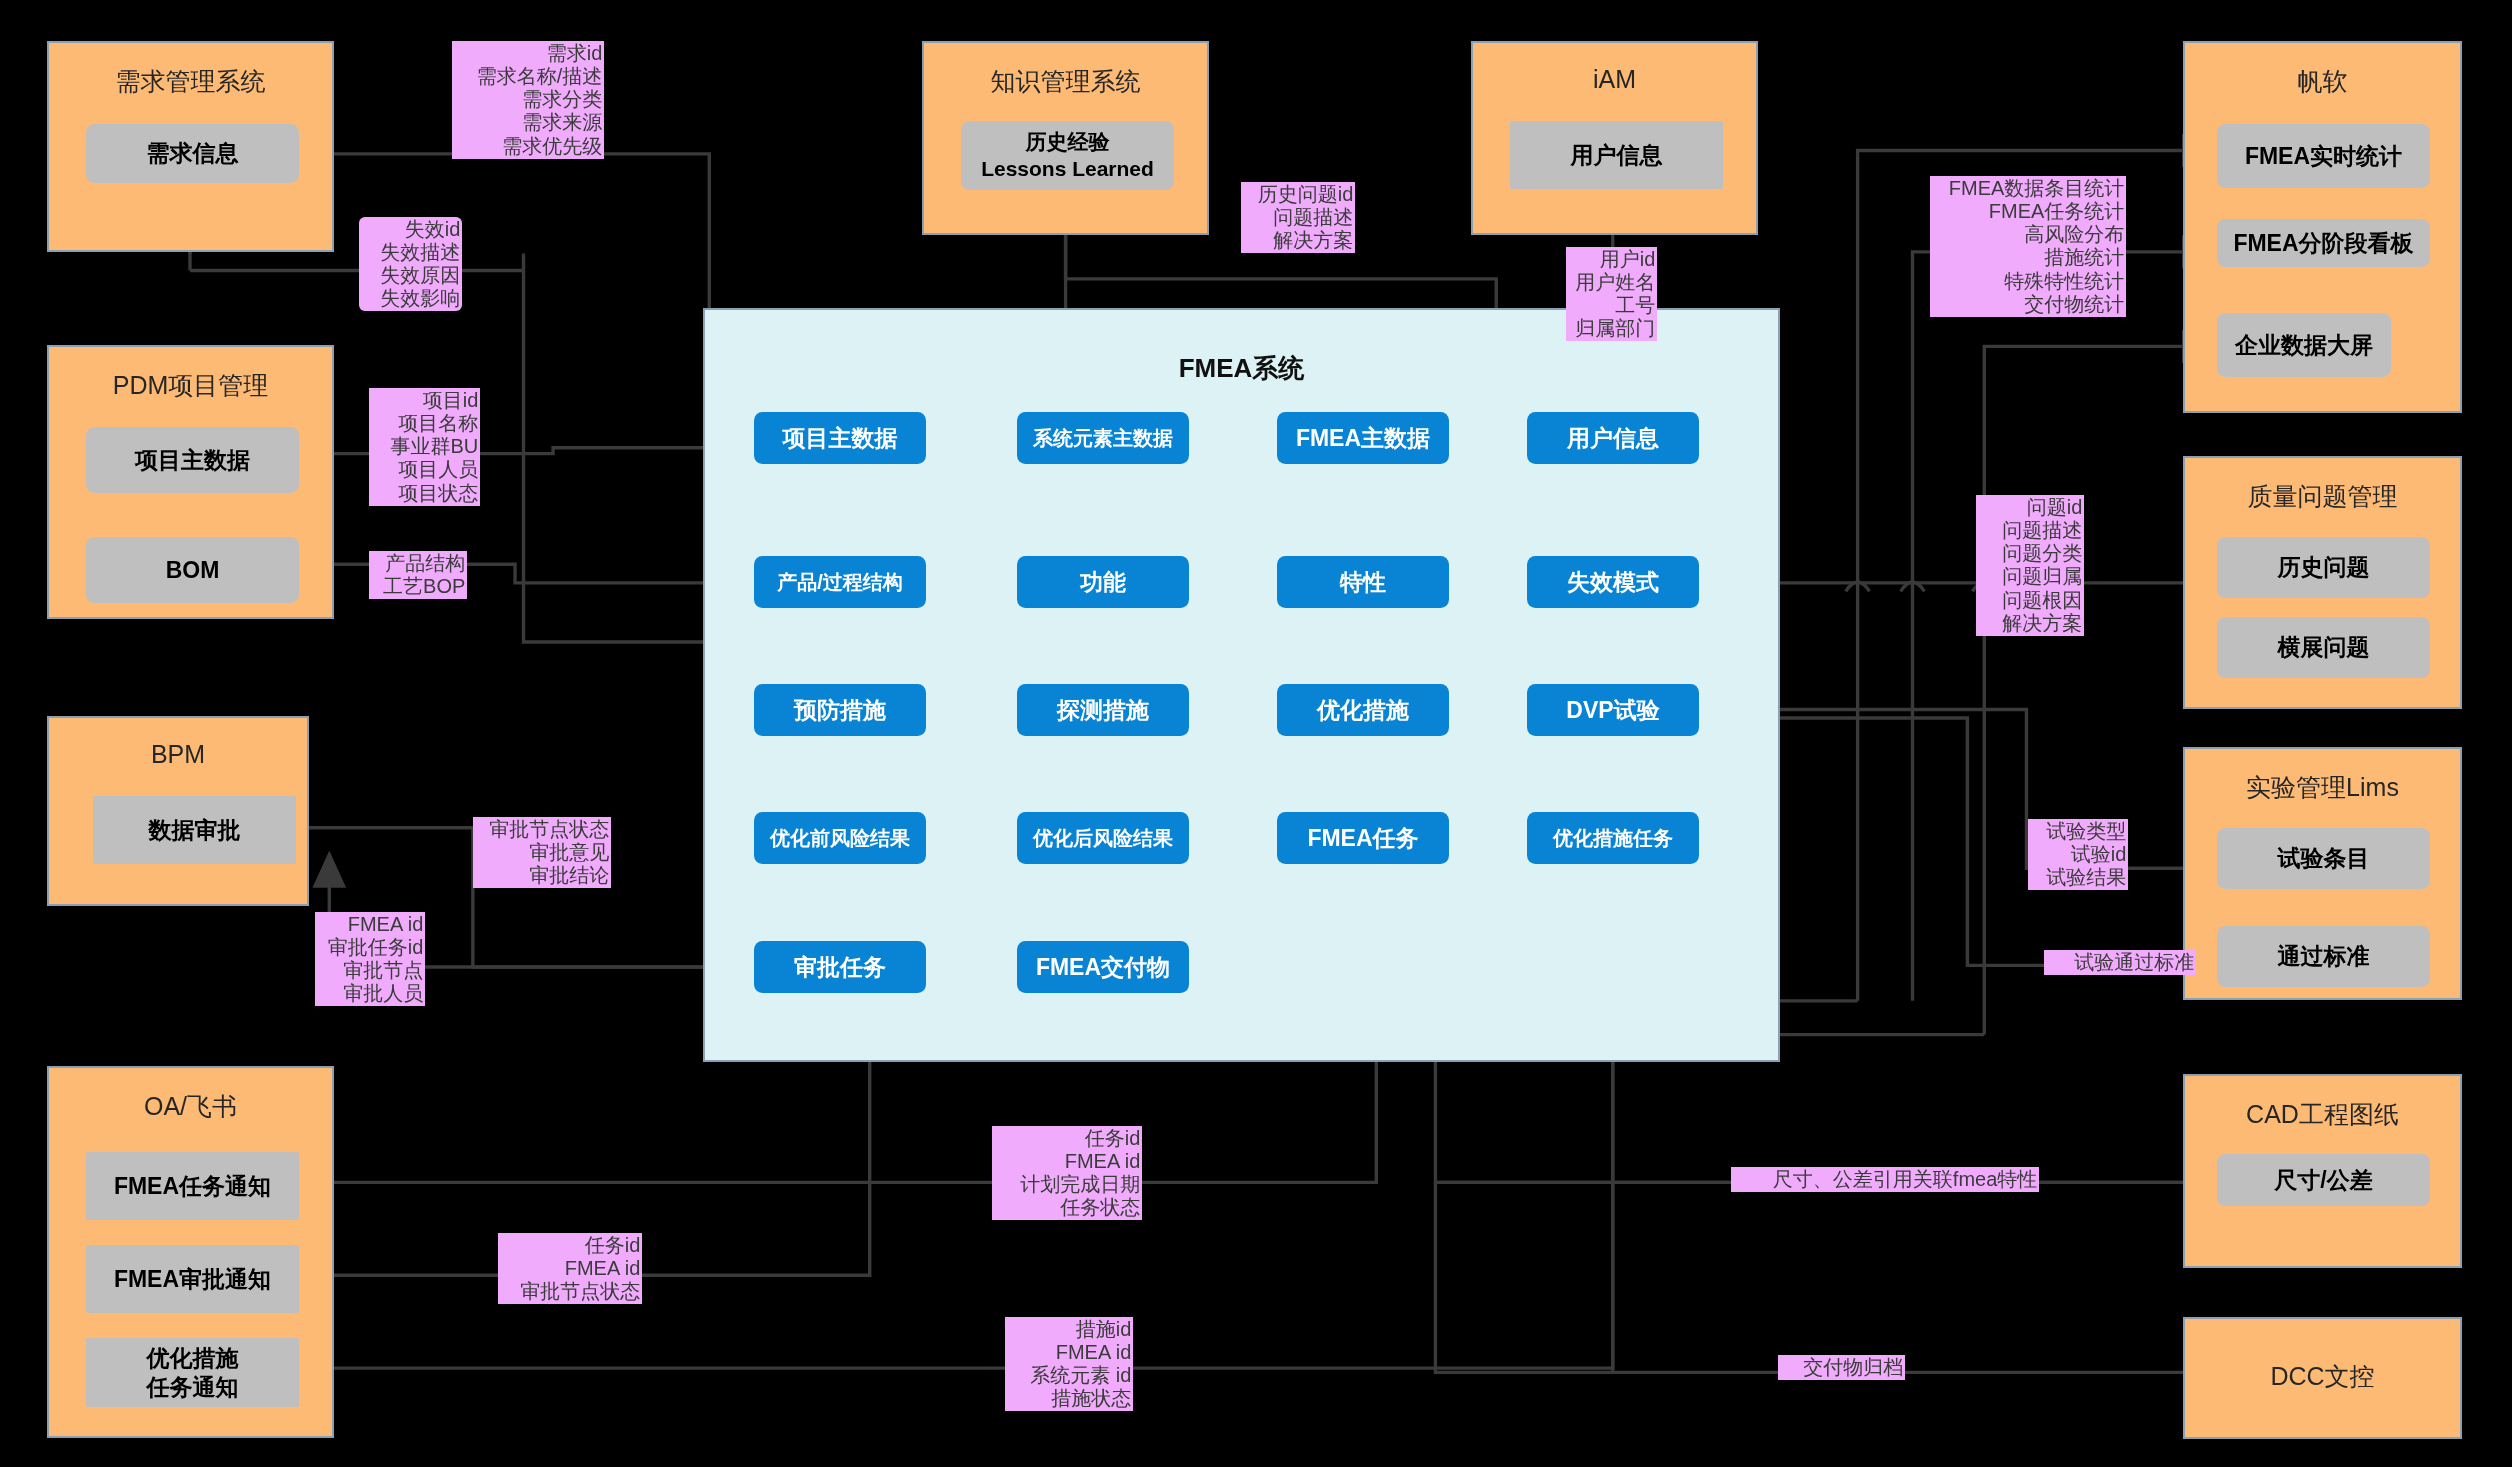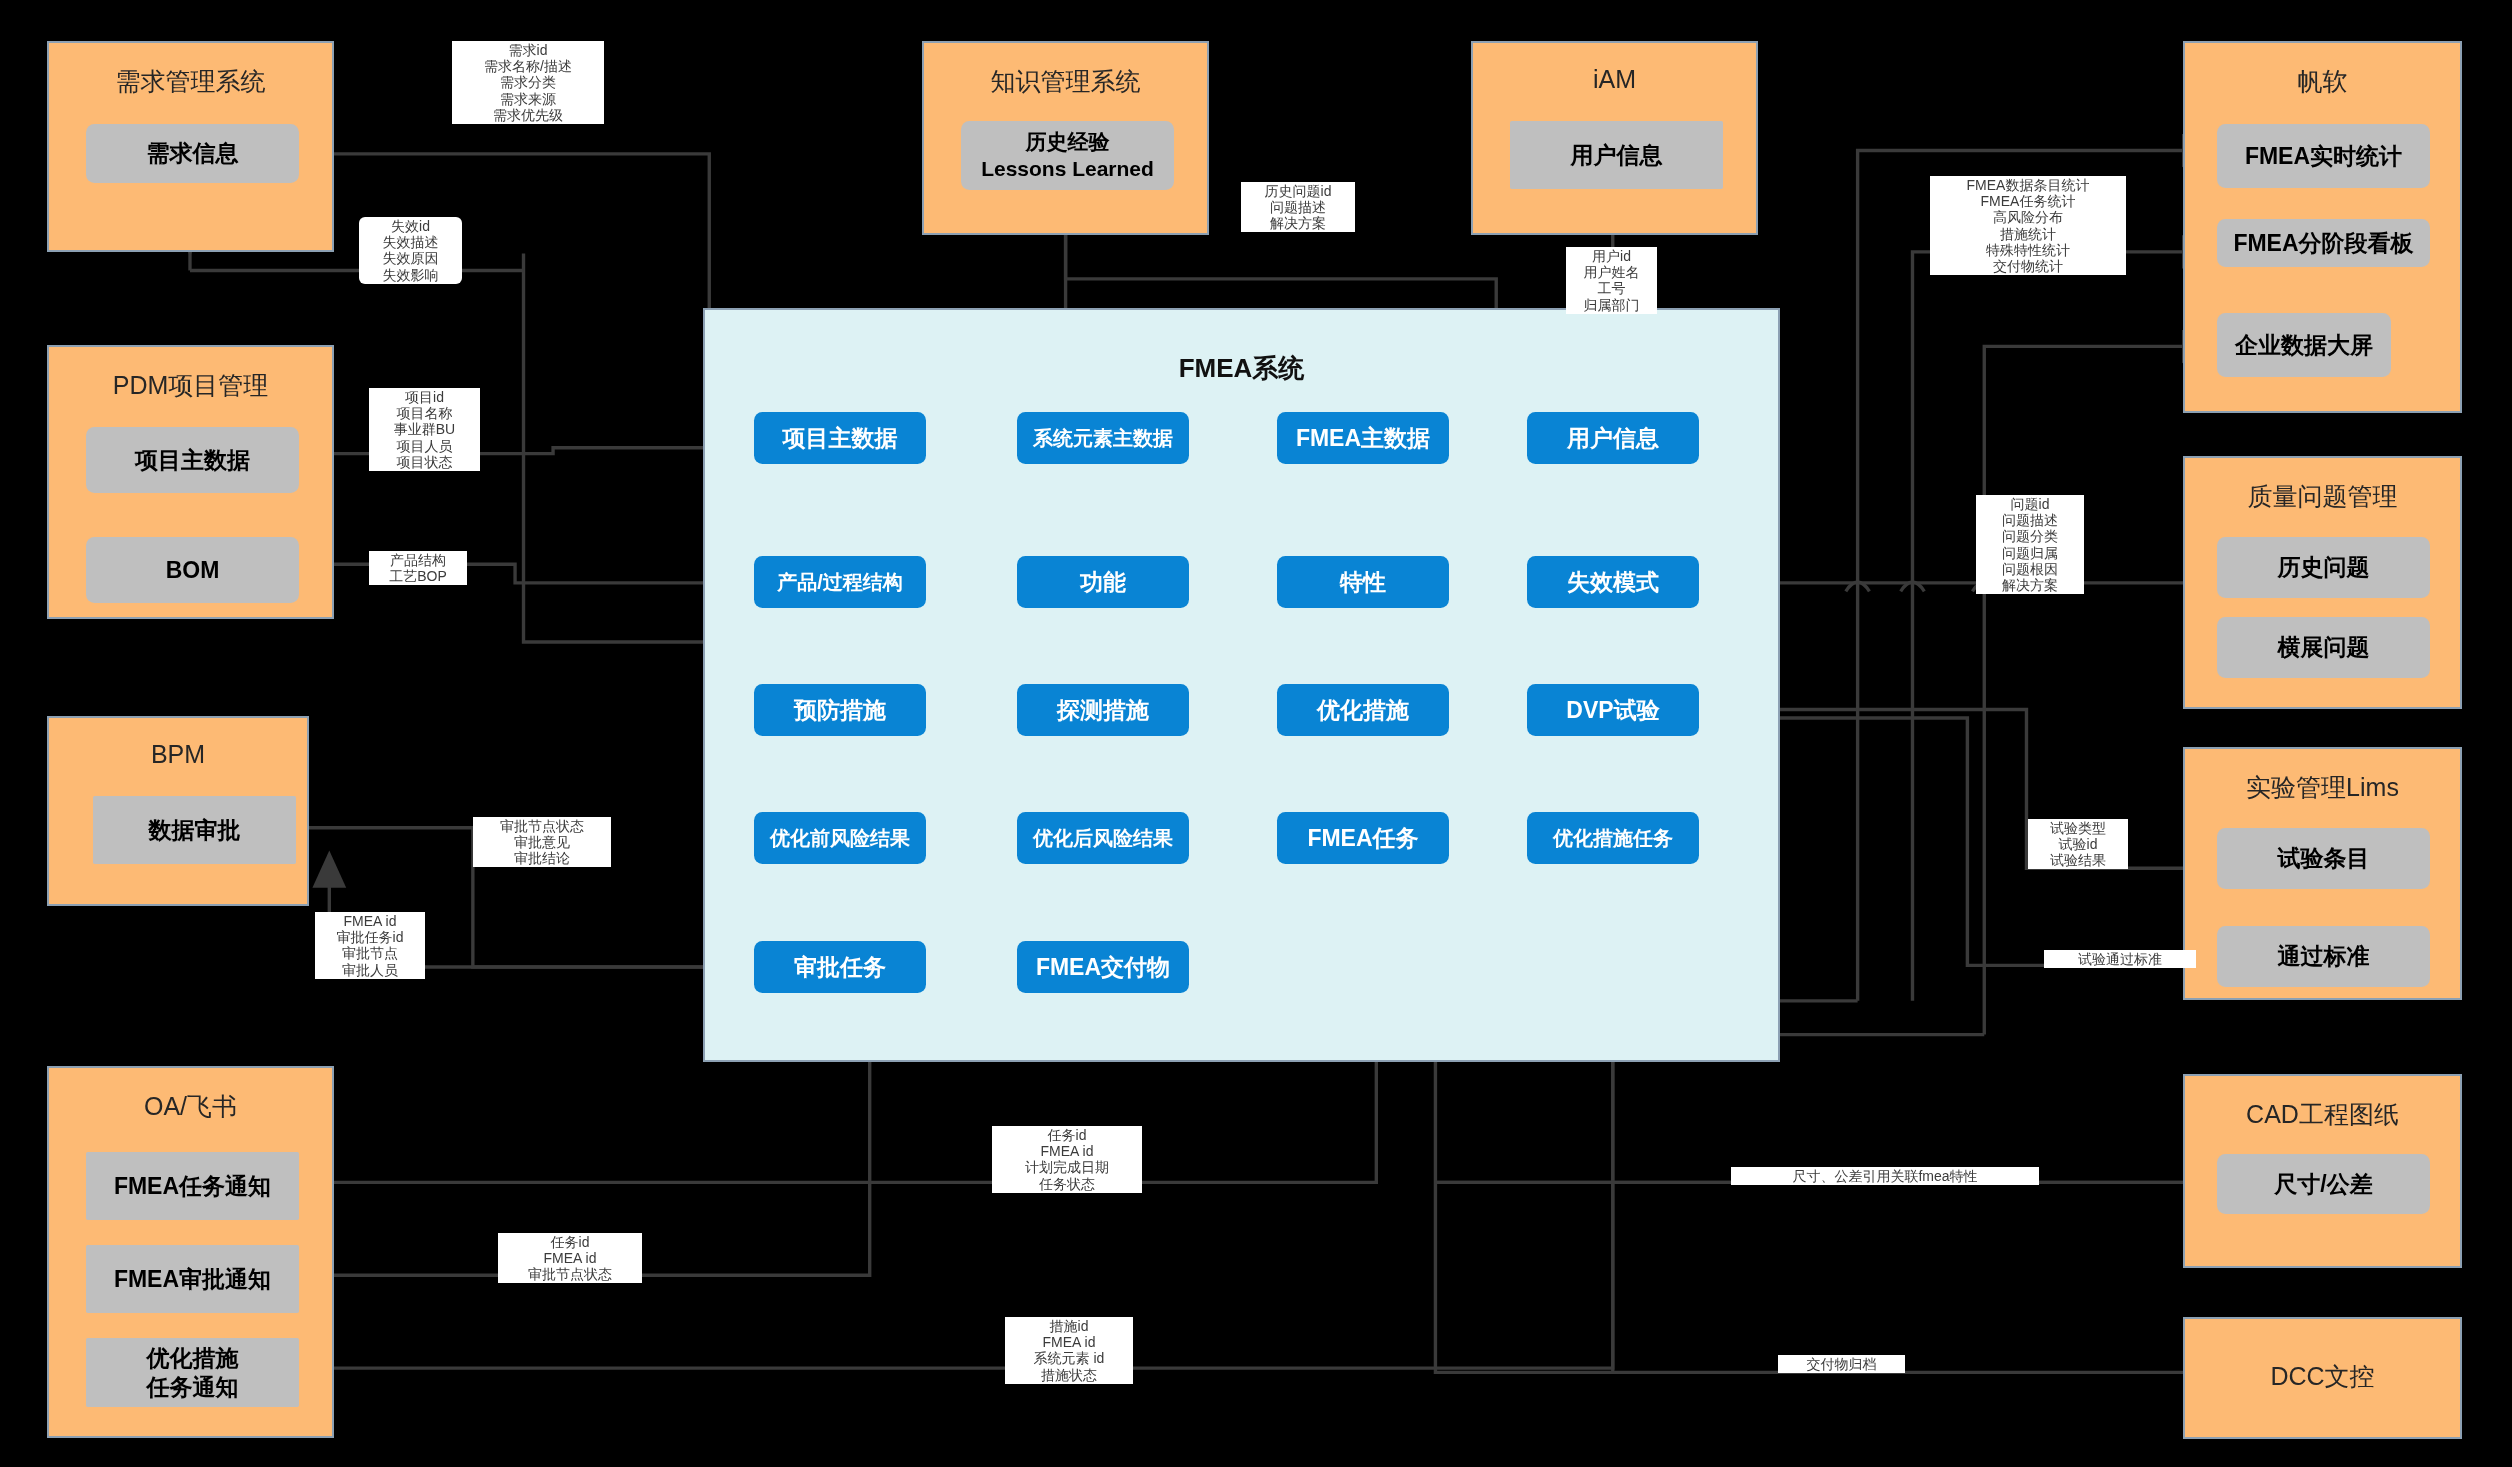--- a/index.html
+++ b/index.html
@@ -11,22 +11,22 @@
   .sys-title{position:absolute;left:0;right:0;text-align:center;color:#262626;font-size:25px;font-weight:400;}
   .gbox{position:absolute;background:#bfbfbf;border-radius:8.4px;color:#000;font-weight:bold;
         display:flex;align-items:center;justify-content:center;text-align:center;font-size:23px;line-height:1.25;box-sizing:border-box;}
   .gbox.sq{border-radius:1.7px;}
 
   .fmea-panel{position:absolute;background:#ddf2f4;border:2.5px solid #8ca0b3;box-sizing:border-box;}
   .fmea-title{position:absolute;text-align:center;color:#111;font-size:26px;font-weight:700;}
   .bbox{position:absolute;background:#0984d4;border-radius:8.4px;color:#fff;font-weight:bold;
         display:flex;align-items:center;justify-content:center;text-align:center;font-size:23px;line-height:1.25;box-sizing:border-box;}
 
-  .lbl{position:absolute;background:#ffffff;color:#3b3b3b;font-size:14px;line-height:1.16;
-       text-align:center;white-space:pre;padding:0.8px 1.7px;box-sizing:border-box;}
+  .lbl{position:absolute;background:#f0abfc;color:#3b3b3b;font-size:20px;line-height:1.16;
+       text-align:right;white-space:pre;padding:0.8px 1.7px;box-sizing:border-box;}
 </style>
 </head>
 <body>
 
 <div id="stage">
 
   <svg id="wires" viewBox="0 0 2975 1738">
     <defs>
       <marker id="ah" markerWidth="12" markerHeight="12" refX="9" refY="5" orient="auto">
         <path d="M0,0 L11,5 L0,10 z" fill="#3a3a3a"></path>
@@ -145,21 +145,21 @@
   </div>
 
   <div class="sys" style="left:2183px;top:747px;width:279px;height:253px;">
     <div class="sys-title" style="top:22px;">实验管理Lims</div>
     <div class="gbox" style="left:32px;top:79px;width:213px;height:61px;">试验条目</div>
     <div class="gbox" style="left:32px;top:177px;width:213px;height:61px;">通过标准</div>
   </div>
 
   <div class="sys" style="left:2183px;top:1074px;width:279px;height:194px;">
     <div class="sys-title" style="top:22px;">CAD工程图纸</div>
-    <div class="gbox" style="left:32px;top:78px;width:213px;height:60px;">尺寸/公差</div>
+    <div class="gbox" style="left:32px;top:78px;width:213px;height:52px;">尺寸/公差</div>
   </div>
 
   <div class="sys" style="left:2183px;top:1317px;width:279px;height:122px;">
     <div class="sys-title" style="top:41px;">DCC文控</div>
   </div>
 
   <div class="fmea-panel" style="left:703px;top:308px;width:1077px;height:754px;">
     <div class="fmea-title" style="left:0;right:0;top:41px;">FMEA系统</div>
   </div>
 

